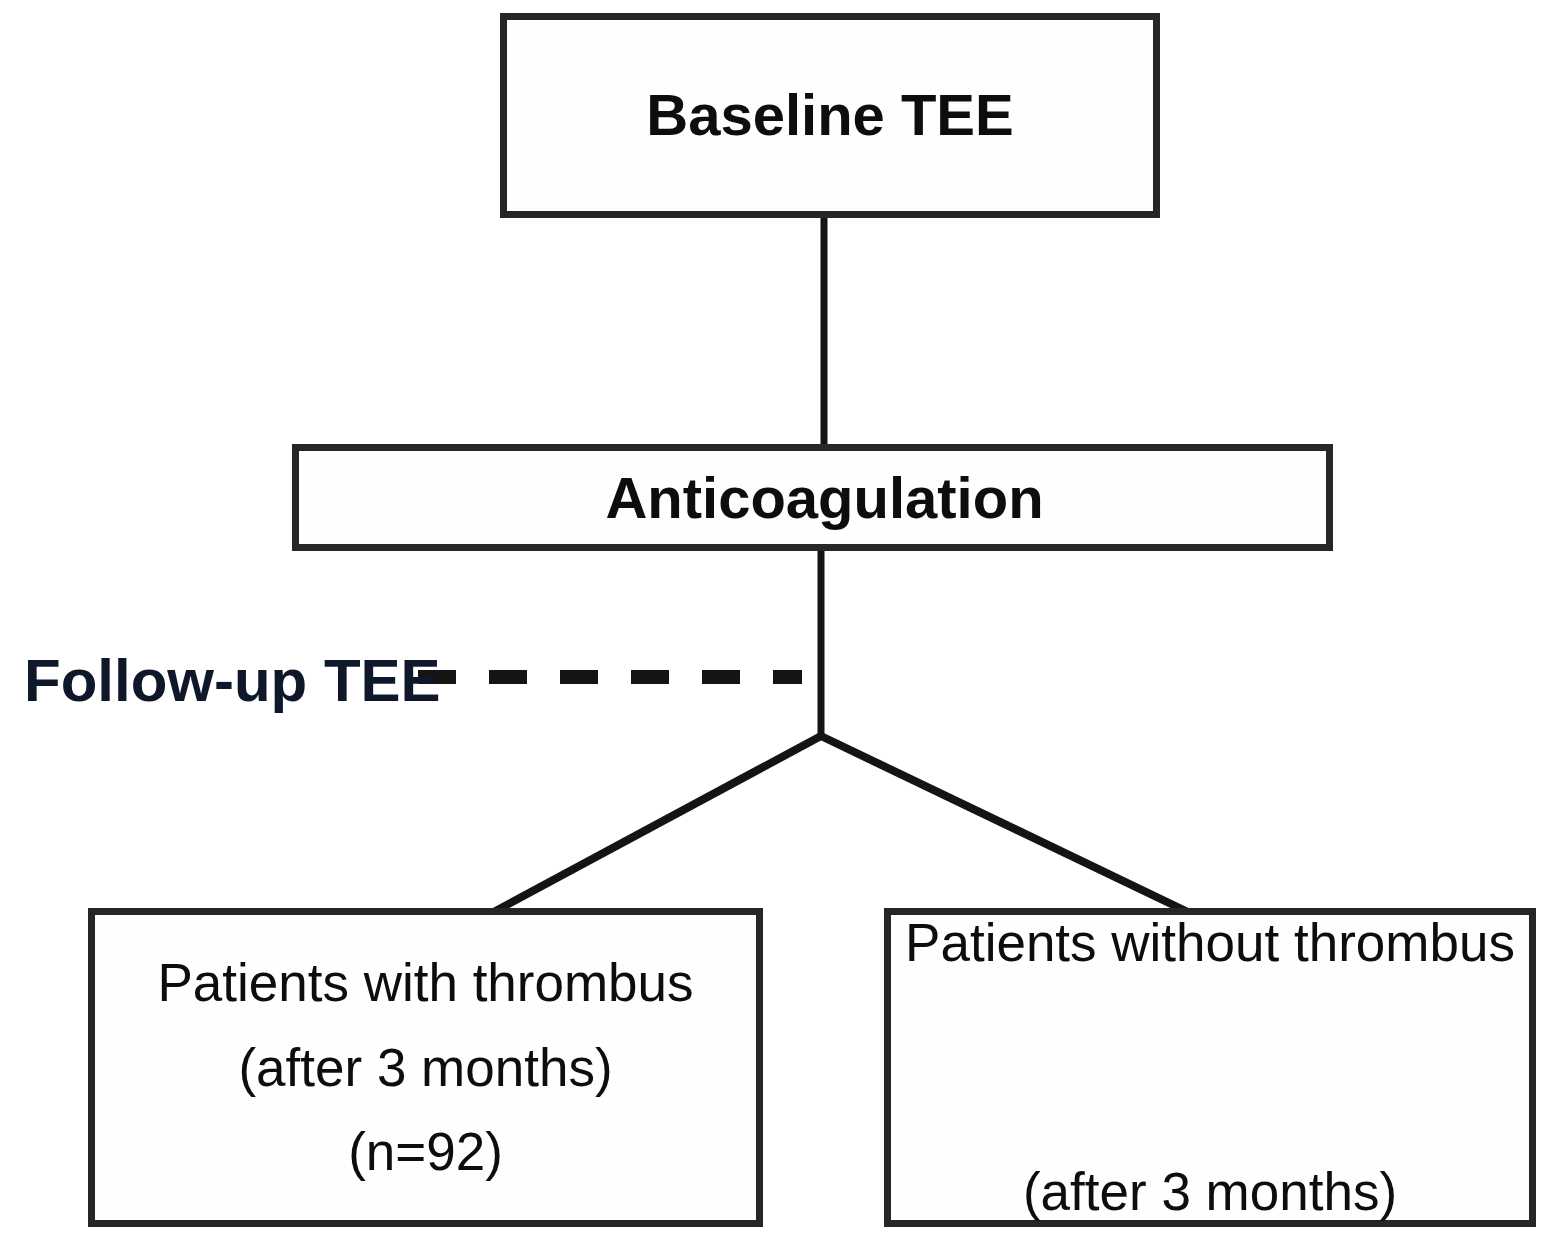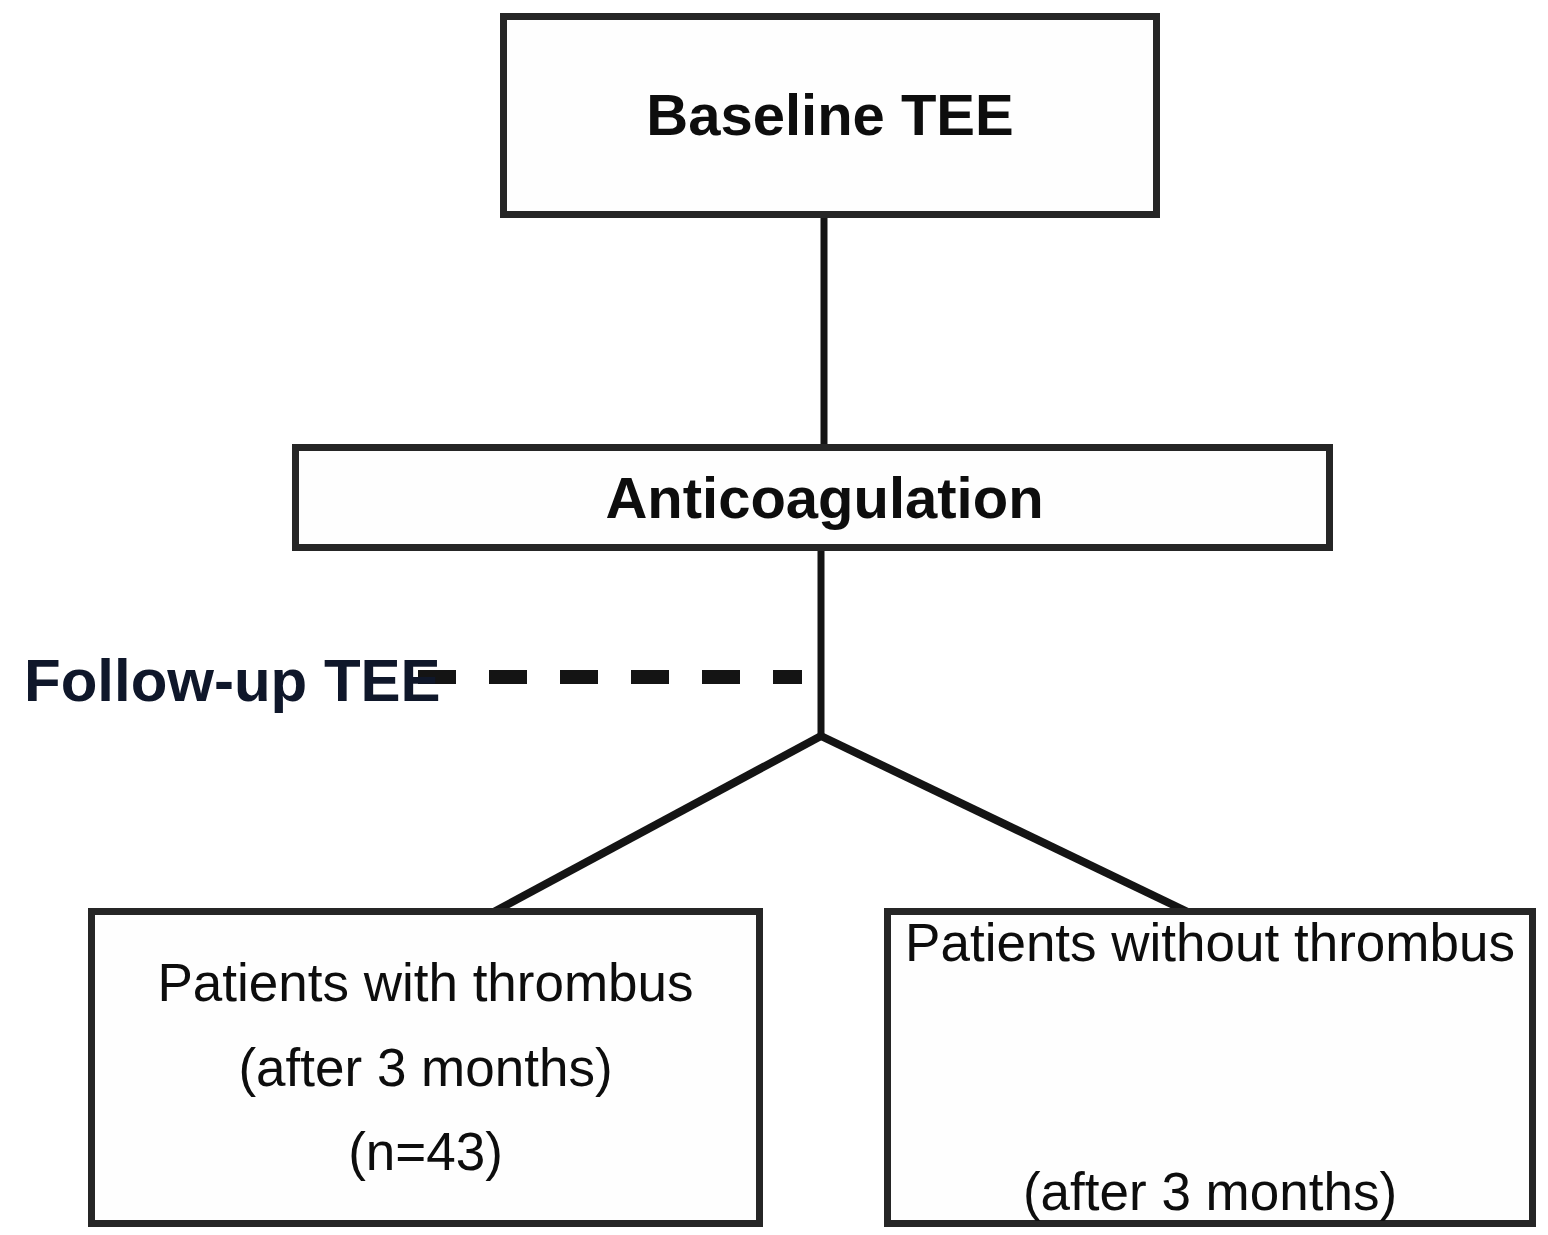--- a/index.html
+++ b/index.html
@@ -114,21 +114,21 @@
 
   <div class="node node-anticoagulation">
     <div class="line">Anticoagulation</div>
   </div>
 
   <div class="side-label">Follow-up TEE</div>
 
   <div class="node node-bottom node-with-thrombus">
     <div class="line">Patients with thrombus</div>
     <div class="line">(after 3 months)</div>
-    <div class="line">(n=43)</div>
+    <div class="line">(n=92)</div>
   </div>
 
   <div class="node node-bottom node-without-thrombus">
     <div class="line">Patients without thrombus</div>
     <div class="line">(after 3 months)</div>
   </div>
 
 </div>
 
 </body></html>

